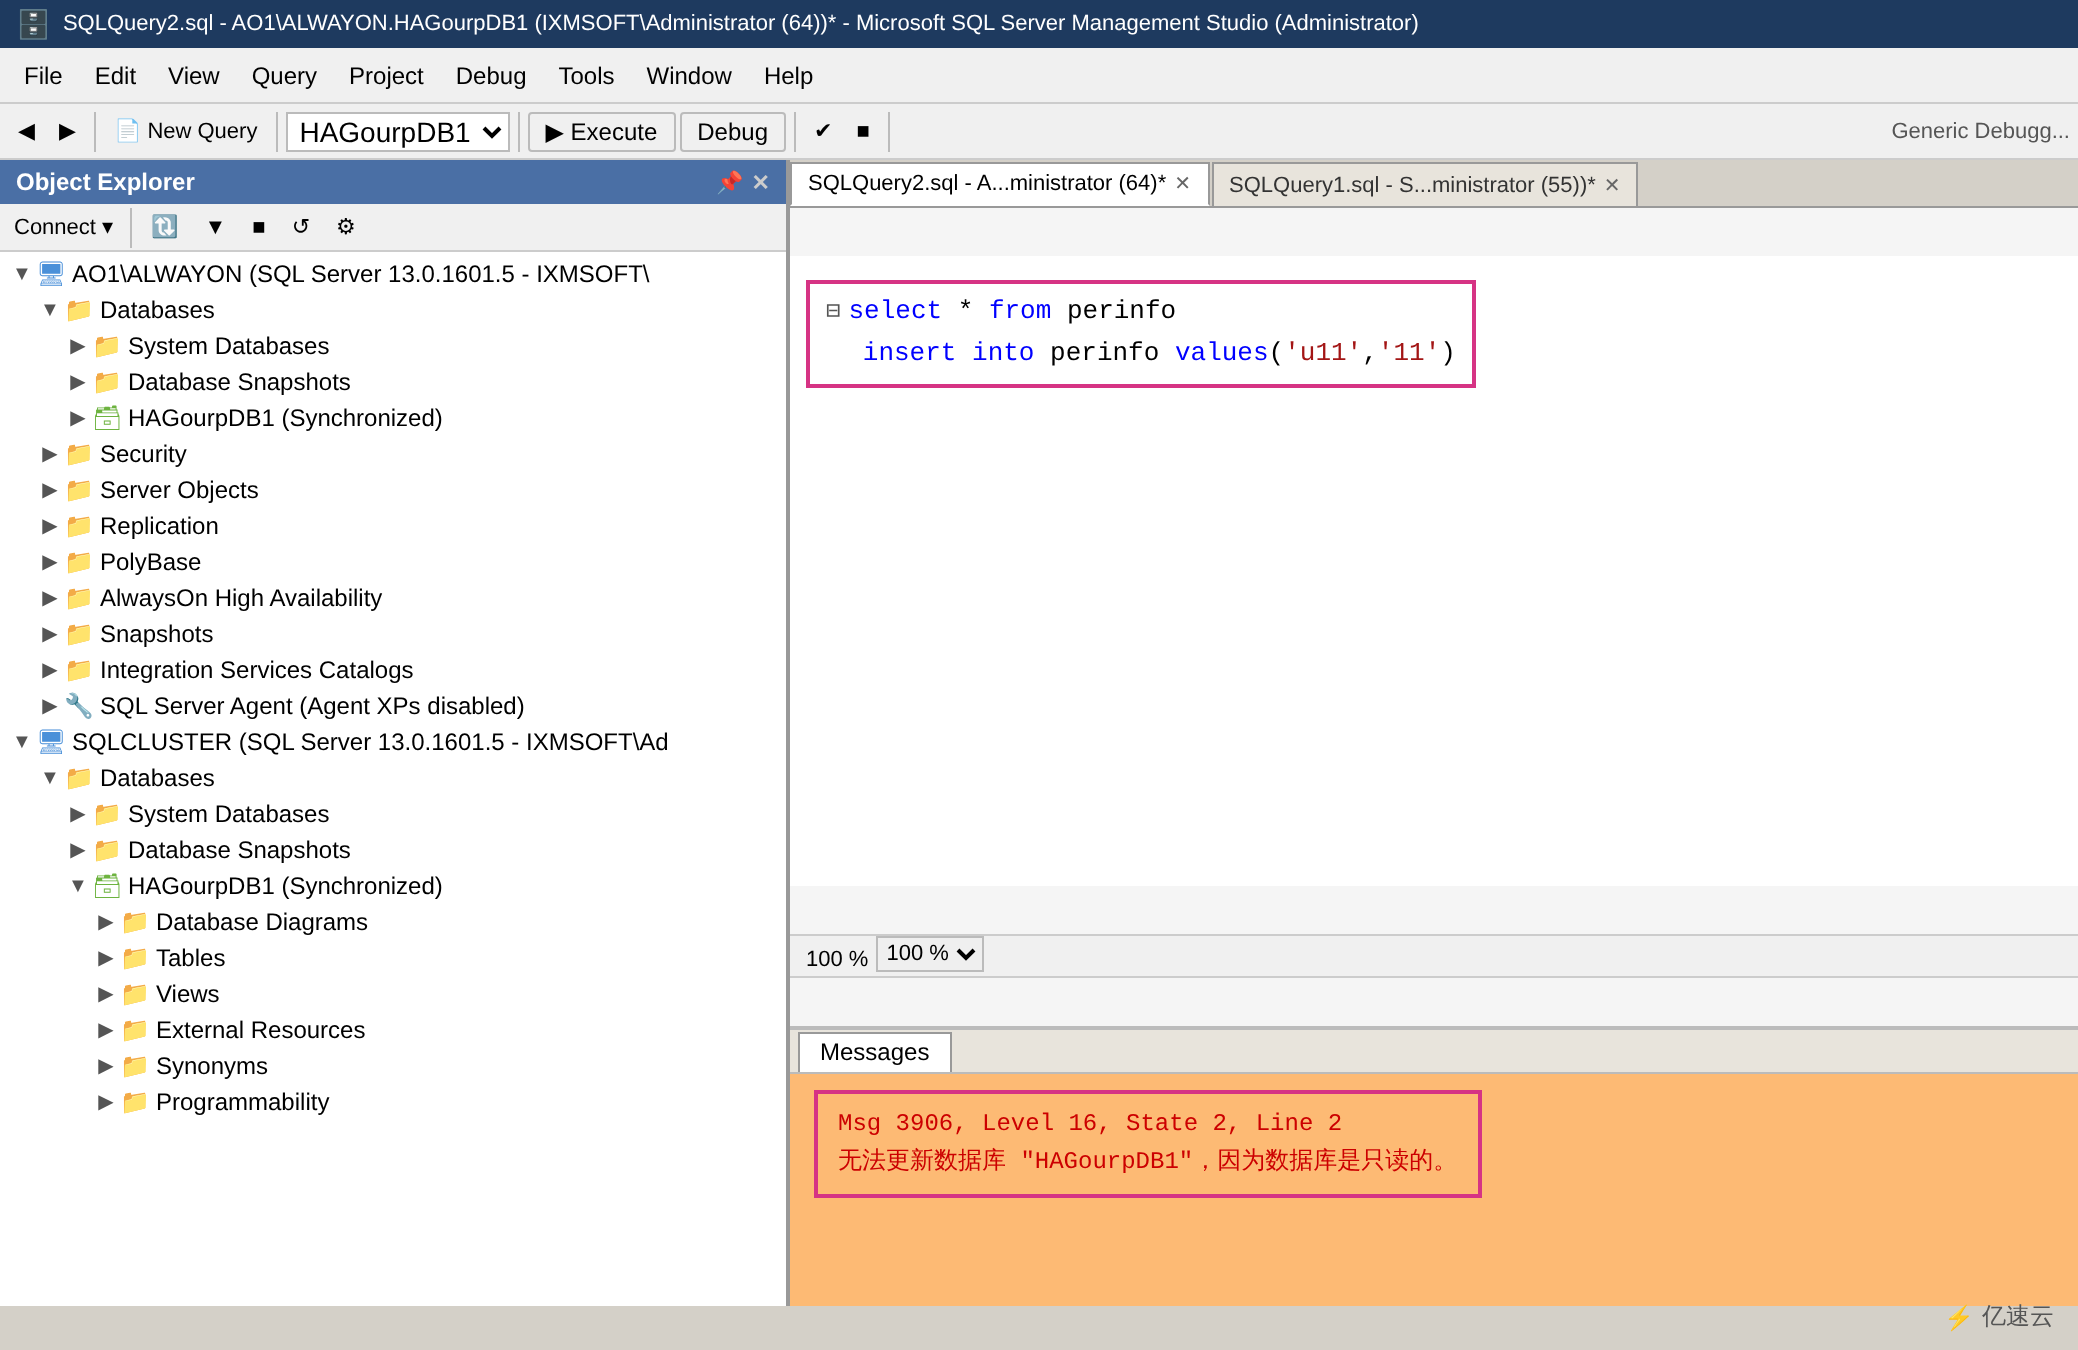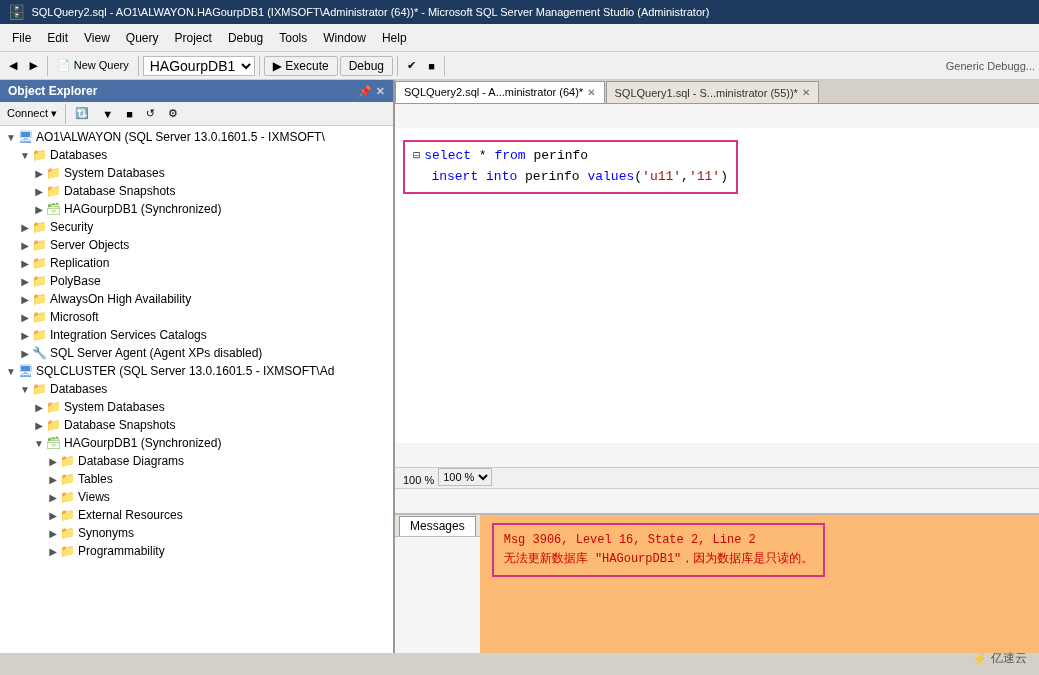--- a/index.html
+++ b/index.html
@@ -222,21 +222,21 @@
       gap: 4px;
       font-size: 11px;
     }
     .zoom-select { font-size: 11px; border: 1px solid #bbb; height: 18px; }
 
     
     .results-panel {
       background: #f5f5f5;
       border-top: 2px solid #bbb;
       display: flex;
-      flex-direction: row;
+      flex-direction: column;
       height: 140px;
     }
     .results-tab-bar {
       background: #e8e4dc;
       border-bottom: 1px solid #bbb;
       display: flex;
       align-items: center;
       height: 22px;
       padding: 0 4px;
     }
@@ -417,21 +417,21 @@
         <span class="tree-indent" style="width:18px"></span>
         <span class="tree-expand">▶</span>
         <span class="tree-icon" style="color:#f0c040">📁</span>
         <span class="tree-label">AlwaysOn High Availability</span>
       </div>
 
       <div class="tree-item">
         <span class="tree-indent" style="width:18px"></span>
         <span class="tree-expand">▶</span>
         <span class="tree-icon" style="color:#f0c040">📁</span>
-        <span class="tree-label">Microsoft</span>
+        <span class="tree-label">Snapshots</span>
       </div>
 
       <div class="tree-item">
         <span class="tree-indent" style="width:18px"></span>
         <span class="tree-expand">▶</span>
         <span class="tree-icon" style="color:#f0c040">📁</span>
         <span class="tree-label">Integration Services Catalogs</span>
       </div>
 
       <div class="tree-item">

